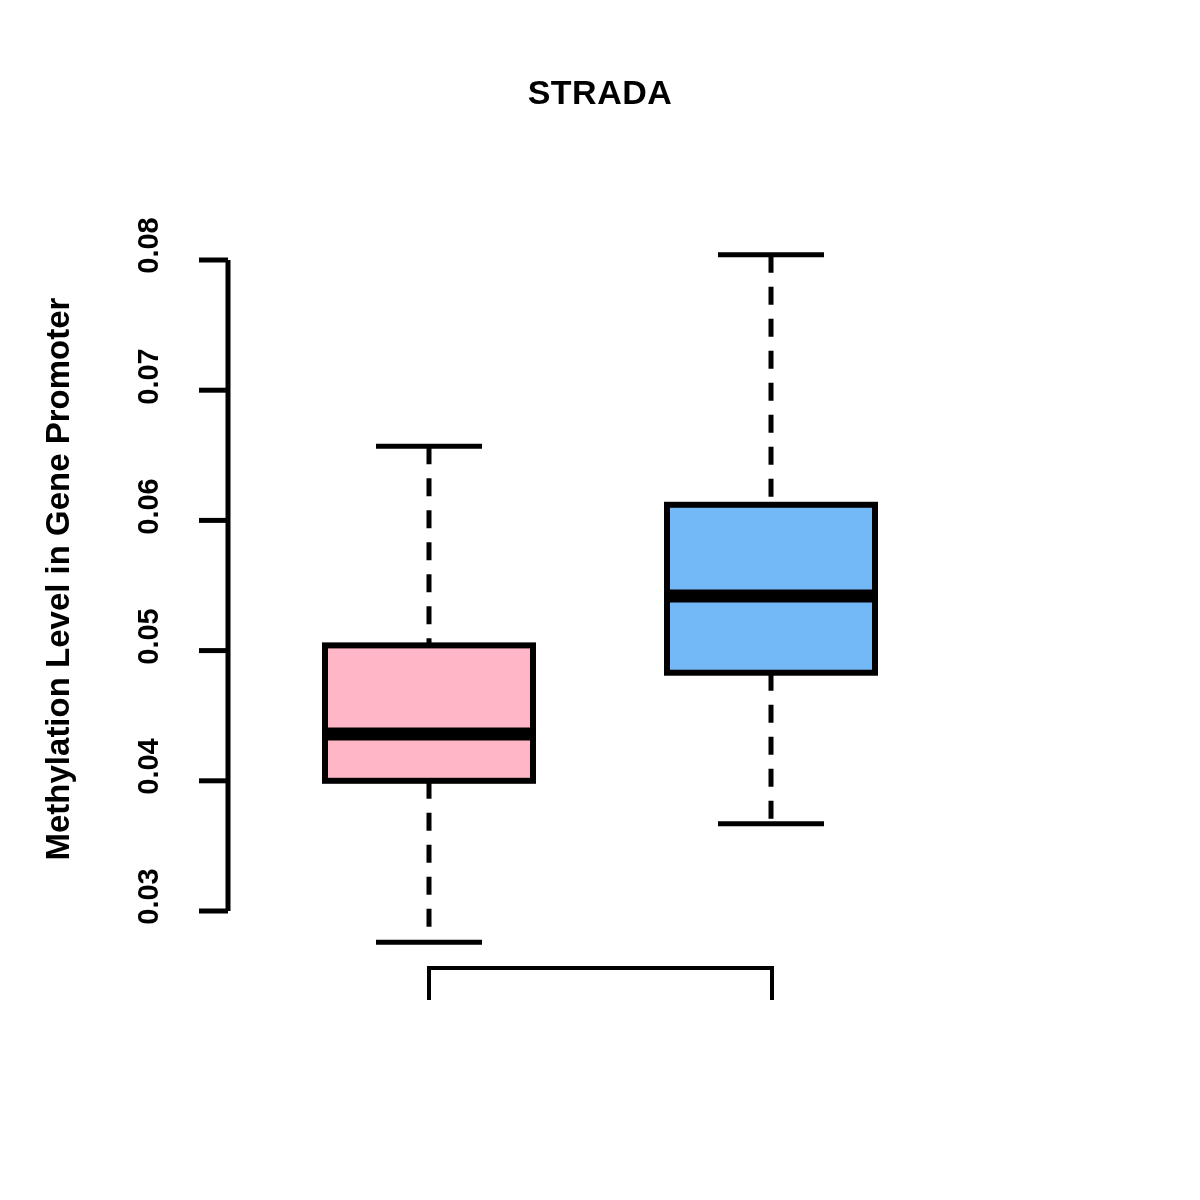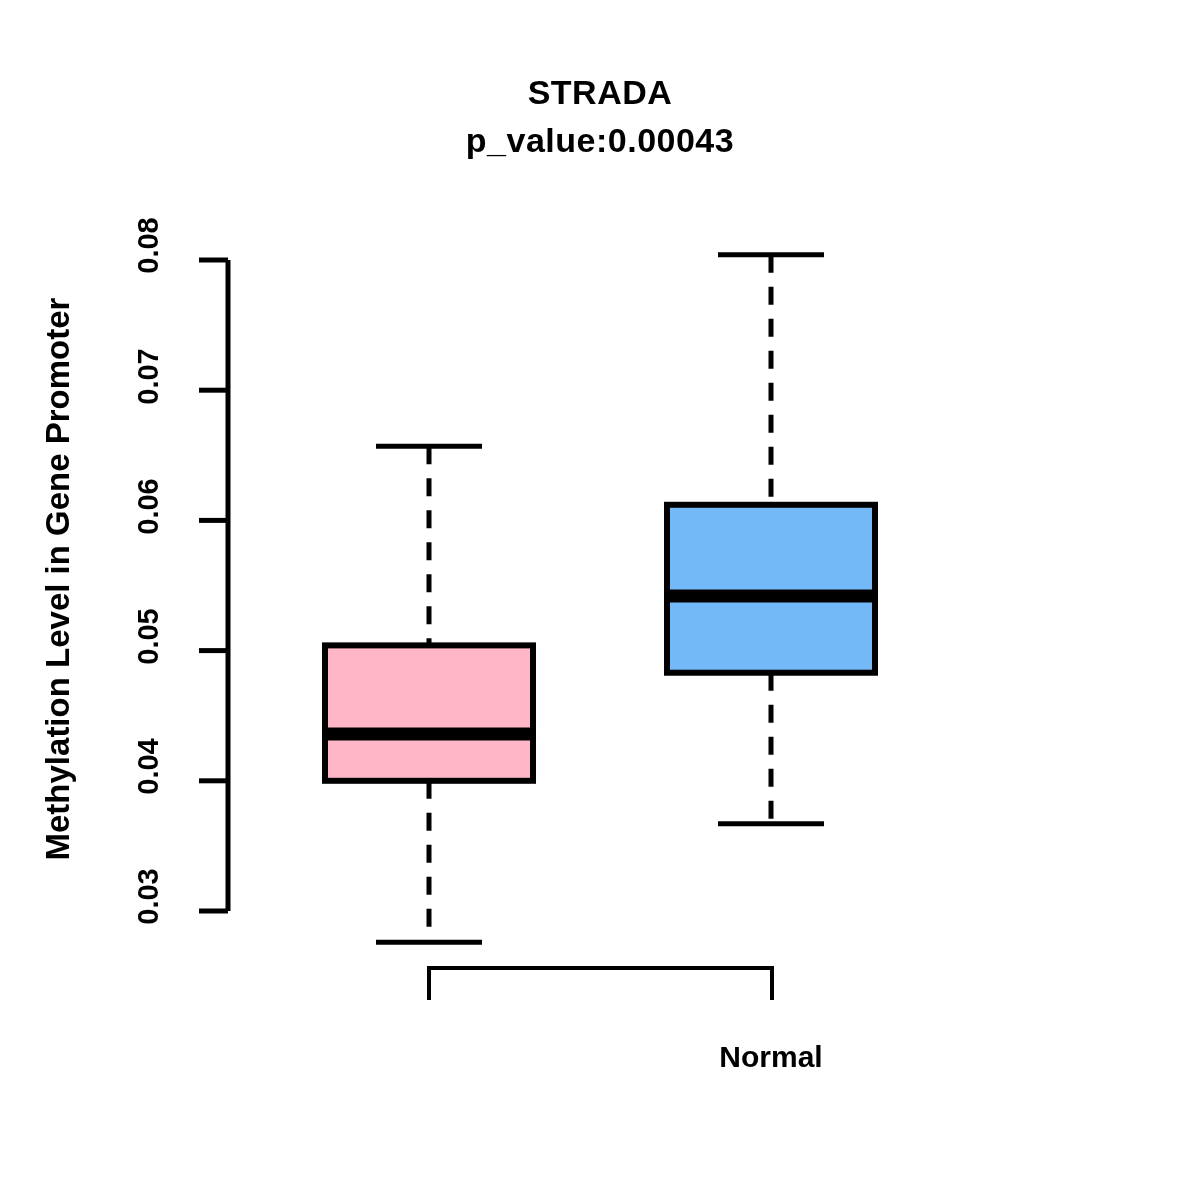--- a/index.html
+++ b/index.html
@@ -76,32 +76,30 @@
     height: 1200px;
   }
 </style>
 </head>
 <body>
 
 <div id="plot-root">
 
   <div class="plot-title">STRADA</div>
 
-  <div class="plot-subtitle">p_value:0.00043</div>
 
   <div class="y-axis-title">Methylation Level in Gene Promoter</div>
 
   <div class="ytick-label" style="left:120px; top:880px; transform:rotate(-90deg);">0.03</div>
   <div class="ytick-label" style="left:120px; top:750px; transform:rotate(-90deg);">0.04</div>
   <div class="ytick-label" style="left:120px; top:620px; transform:rotate(-90deg);">0.05</div>
   <div class="ytick-label" style="left:120px; top:490px; transform:rotate(-90deg);">0.06</div>
   <div class="ytick-label" style="left:120px; top:360px; transform:rotate(-90deg);">0.07</div>
   <div class="ytick-label" style="left:120px; top:229px; transform:rotate(-90deg);">0.08</div>
 
-  <div class="xtick-label" style="left:671px; top:1040px; width:200px;">Normal</div>
 
   <svg class="plot-canvas" viewBox="0 0 1200 1200">
     <g id="axis-group">
 
       <line id="axis-spine" x1="228" y1="260" x2="228" y2="911" stroke="#000000" stroke-width="5"></line>
       <g id="tick-group">
           <line x1="199" y1="911" x2="228" y2="911" stroke="#000" stroke-width="5"></line>
           <line x1="199" y1="780.8" x2="228" y2="780.8" stroke="#000" stroke-width="5"></line>
           <line x1="199" y1="650.5999999999999" x2="228" y2="650.5999999999999" stroke="#000" stroke-width="5"></line>
           <line x1="199" y1="520.4000000000001" x2="228" y2="520.4000000000001" stroke="#000" stroke-width="5"></line>

